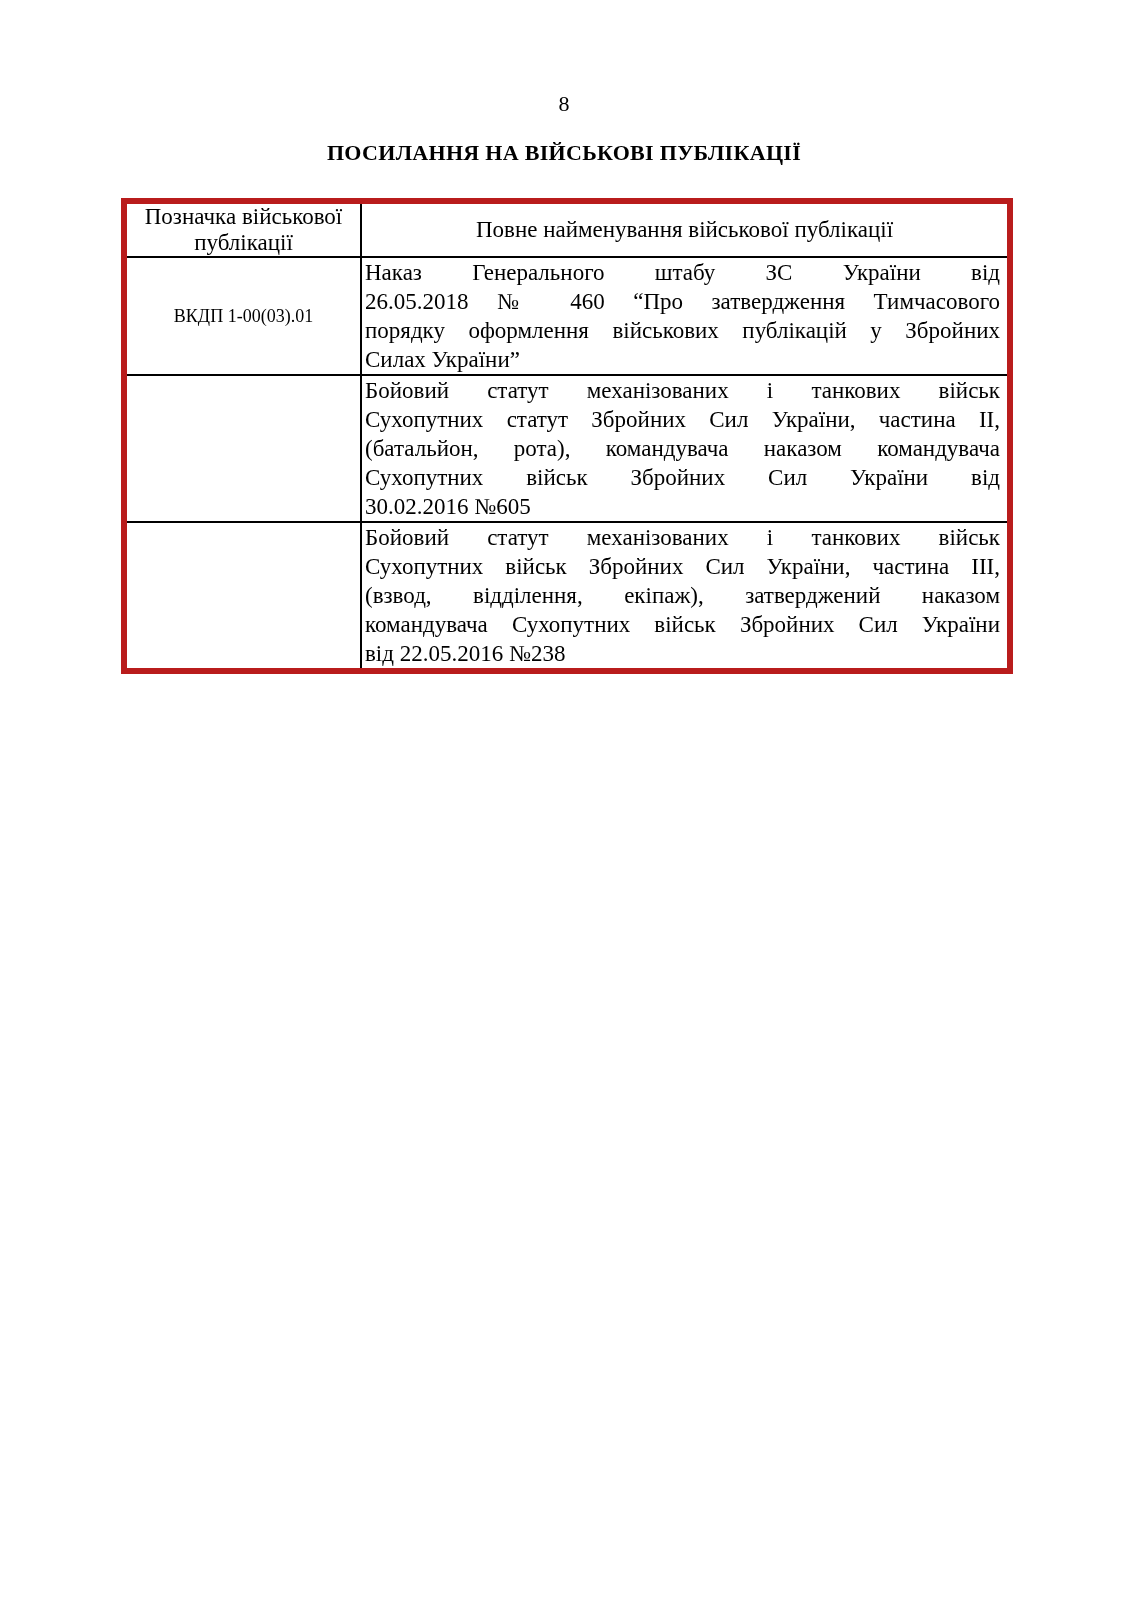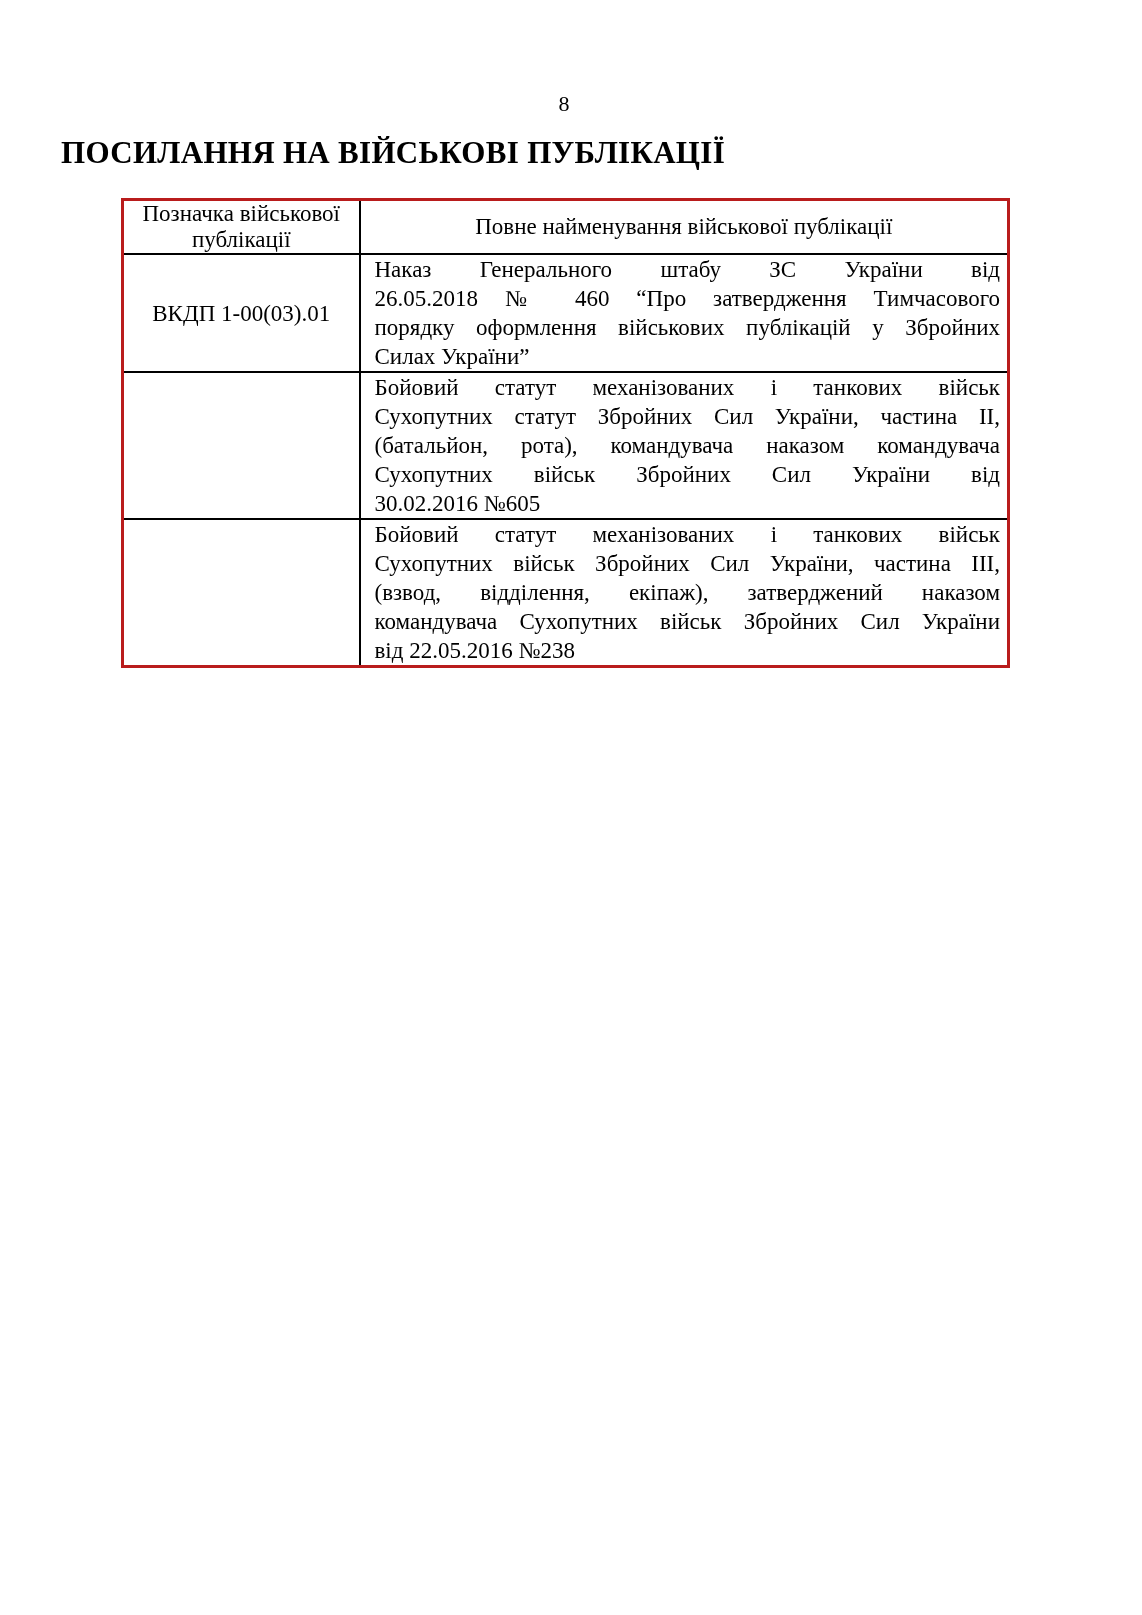--- a/index.html
+++ b/index.html
@@ -23,34 +23,34 @@
     width: 886px;
     text-align: center;
     font-size: 22px;
     line-height: 24px;
   }
   .doc-title {
     position: absolute;
     top: 138px;
     left: 61px;
     width: 1006px;
-    text-align: left;
+    text-align: center;
     font-weight: bold;
-    font-size: 31px;
+    font-size: 22px;
     line-height: 30px;
     letter-spacing: 0.3px;
   }
   table.pub-table {
     position: absolute;
     top: 198px;
     left: 121px;
     width: 886px;
     table-layout: fixed;
     border-collapse: collapse;
-    border: 3px solid #b91c1c;
+    border: 6px solid #b91c1c;
     font-size: 23px;
   }
   .pub-table col.c1 { width: 237px; }
   .pub-table col.c2 { width: 649px; }
   .pub-table th {
     border: 2px solid #000000;
     font-weight: normal;
     text-align: center;
     vertical-align: middle;
     font-size: 23px;
@@ -58,27 +58,27 @@
     height: 50px;
     padding: 0 8px;
   }
   .pub-table td {
     border: 2px solid #000000;
     padding: 0;
   }
   td.designation {
     text-align: center;
     vertical-align: middle;
-    font-size: 23px;
+    font-size: 18px;
     line-height: 29px;
     padding: 0 4px;
   }
   td.publication {
     vertical-align: top;
-    padding: 0 7px 0 14px;
+    padding: 0 7px 0 3px;
   }
   td.publication .line {
     font-size: 23px;
     line-height: 29px;
     white-space: nowrap;
   }
   td.publication .jline {
     text-align: justify;
     text-align-last: justify;
   }

